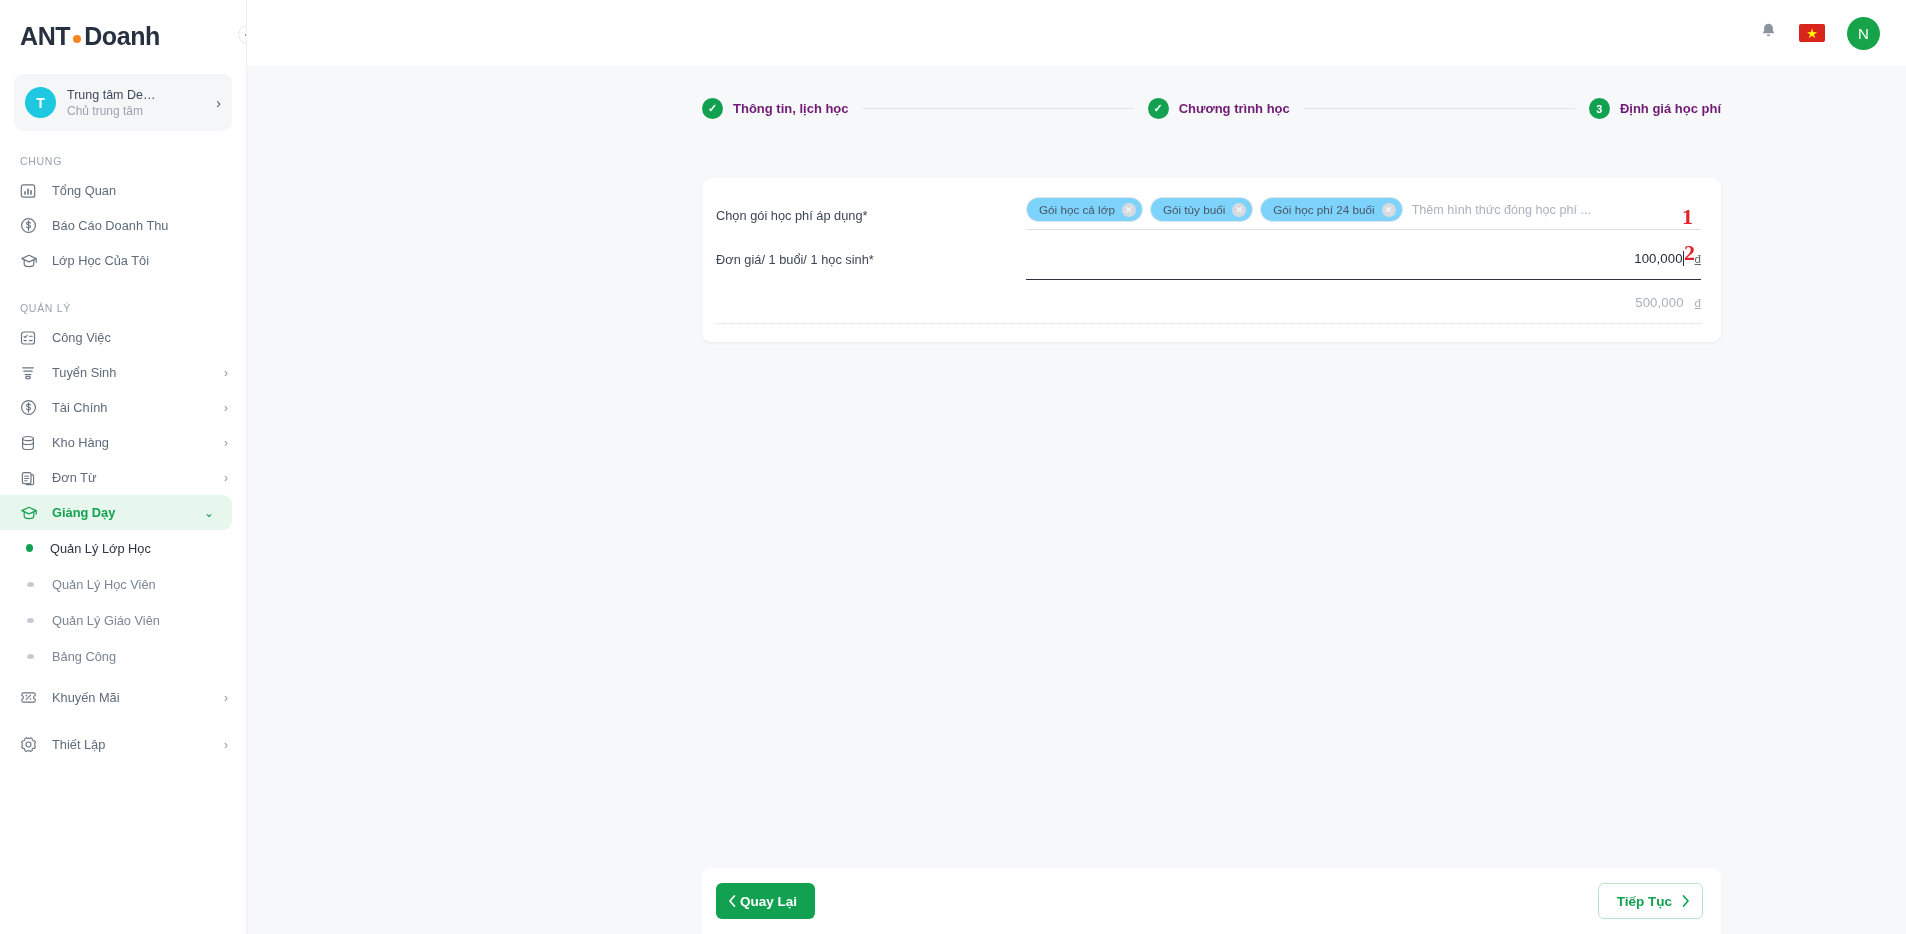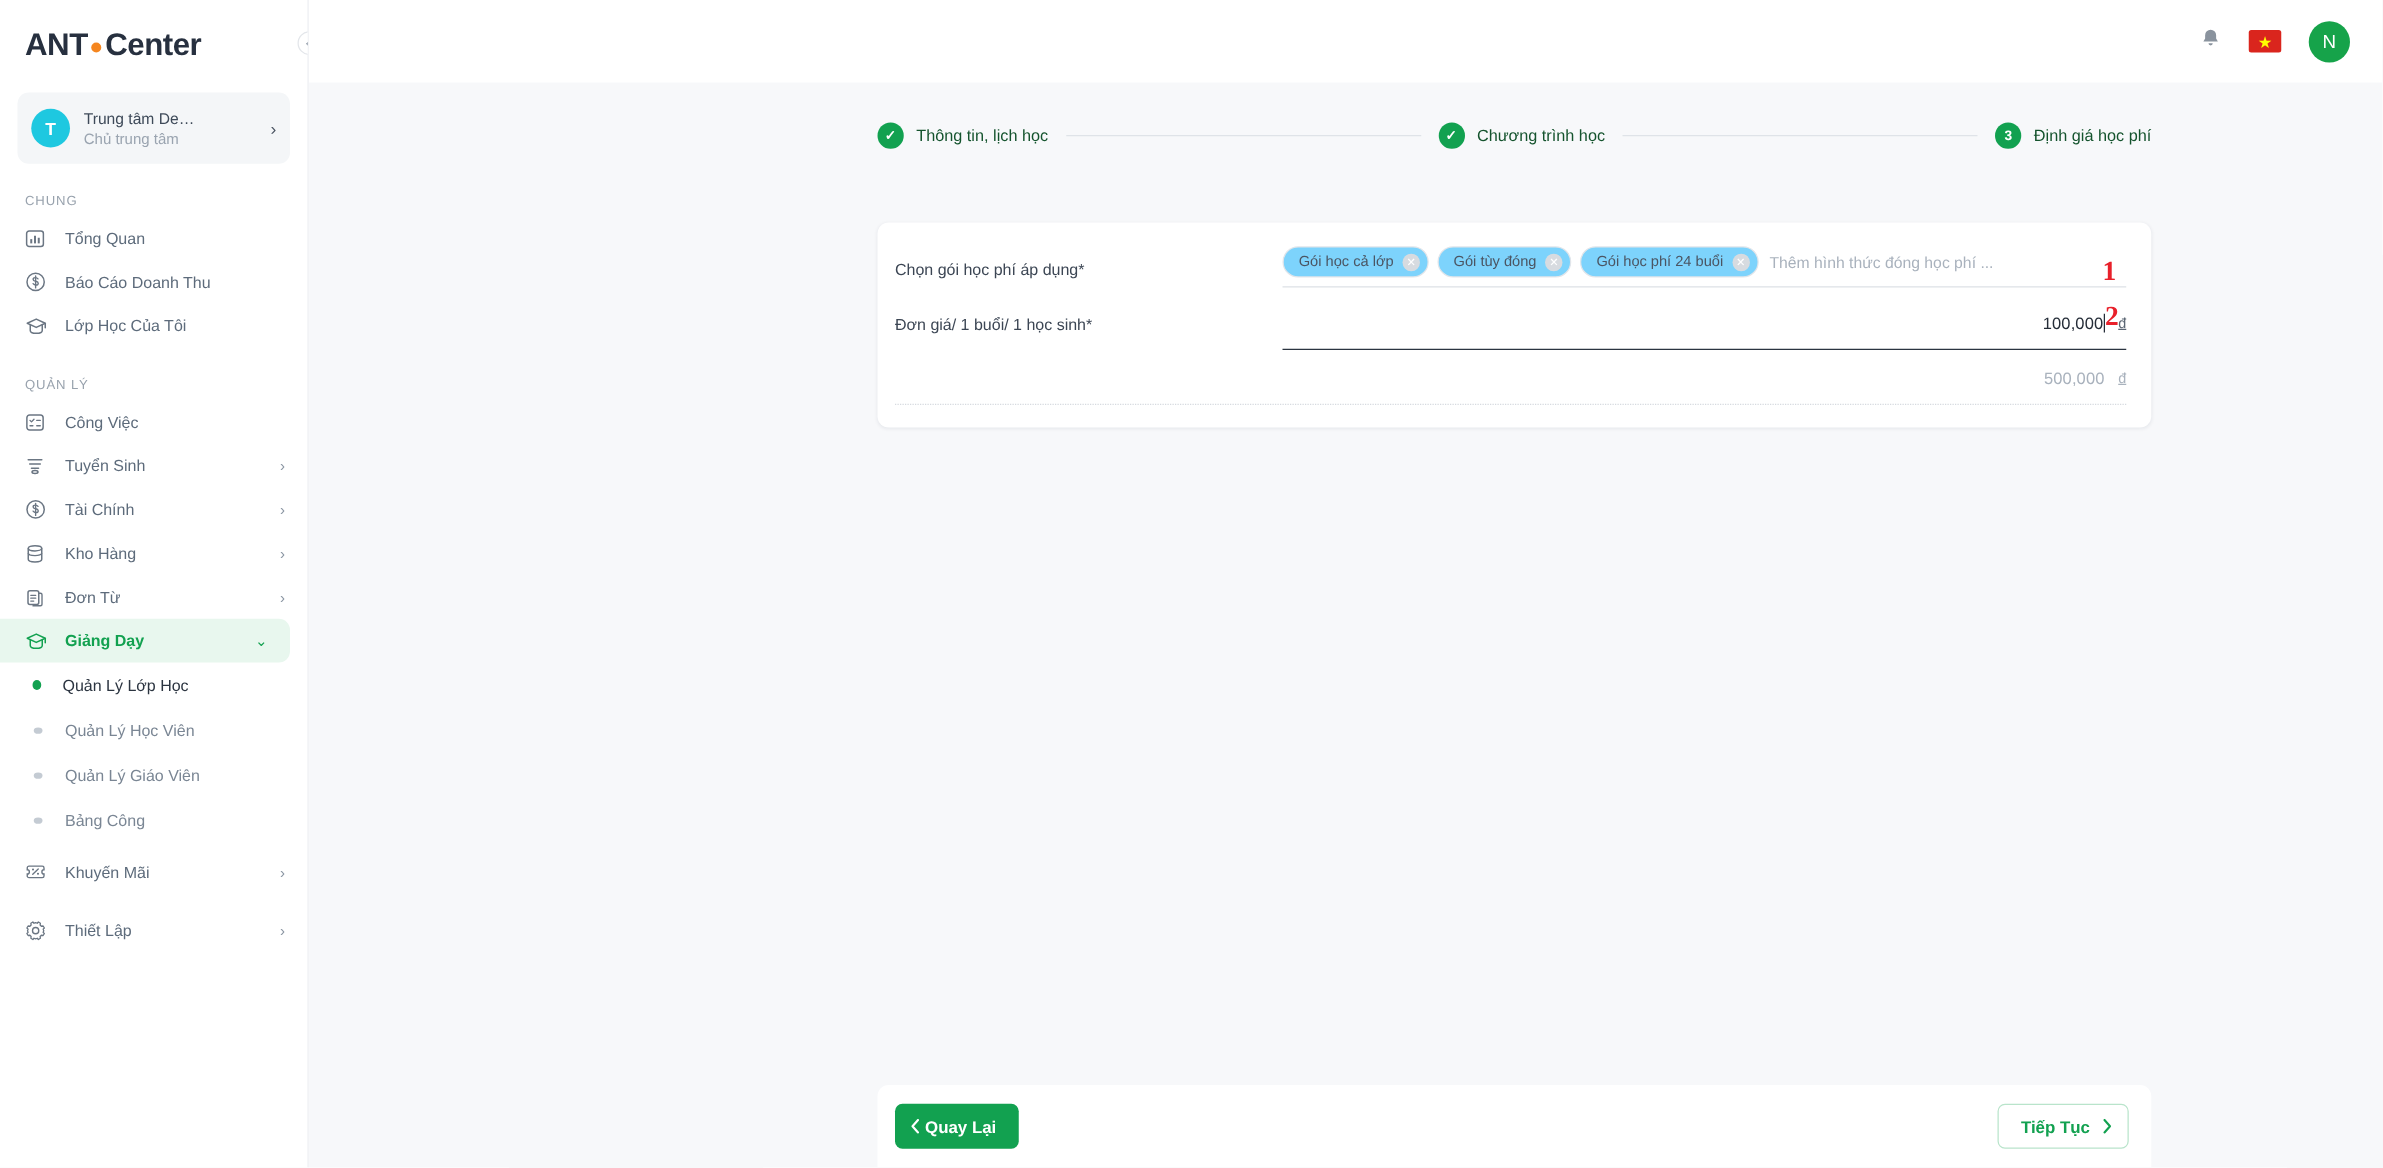--- a/index.html
+++ b/index.html
@@ -132,21 +132,21 @@
     display: flex; align-items: center;
   }
   .step { display: flex; align-items: center; flex: 0 0 auto; }
   .step-circle {
     width: 21px; height: 21px; border-radius: 50%;
     background: #12a150; color: #fff;
     display: flex; align-items: center; justify-content: center;
     font-size: 11px; font-weight: bold;
     flex: 0 0 21px;
   }
-  .step-label { font-size: 13px; color: #14532d; margin-left: 10px; white-space: nowrap; }
+  .step-label { font-size: 13px; color: #701a75; margin-left: 10px; white-space: nowrap; font-weight: bold; }
   .step-line { flex: 1 1 auto; height: 1px; background: #dfe3e8; margin: 0 14px; }
 
   
   .form-card {
     position: absolute;
     left: 455px; top: 178px; right: 185px;
     background: #ffffff;
     border-radius: 9px;
     box-shadow: 0 1px 3px rgba(20,30,50,0.07);
     padding: 18px 20px 14px 14px;
@@ -238,21 +238,21 @@
   }
 </style>
 </head>
 <body>
 
 <div id="app">
 
   <aside class="sidebar">
 
     <div class="brand">
-      <span class="brand-text">ANT</span><span class="brand-dot"></span><span class="brand-text">Center</span>
+      <span class="brand-text">ANT</span><span class="brand-dot"></span><span class="brand-text">Doanh</span>
     </div>
 
     <div class="collapse-btn">
       <svg width="7" height="10" viewBox="0 0 7 10">
         <path d="M5.5 1 L1.8 5 L5.5 9" stroke="#5c6b7e" stroke-width="1.4" fill="none" stroke-linecap="round" stroke-linejoin="round"></path>
       </svg>
     </div>
 
     <div class="profile-card">
       <div class="avatar-sq">T</div>
@@ -450,21 +450,21 @@
 
       <div class="form-row">
         <div class="form-label">Chọn gói học phí áp dụng*</div>
         <div class="form-control">
           <div class="tags-field">
             <span class="tag">
               <span>Gói học cả lớp</span>
               <span class="tag-x">✕</span>
             </span>
             <span class="tag">
-              <span>Gói tùy đóng</span>
+              <span>Gói tùy buổi</span>
               <span class="tag-x">✕</span>
             </span>
             <span class="tag">
               <span>Gói học phí 24 buổi</span>
               <span class="tag-x">✕</span>
             </span>
             <span class="tag-placeholder">Thêm hình thức đóng học phí ...</span>
           </div>
         </div>
       </div>

